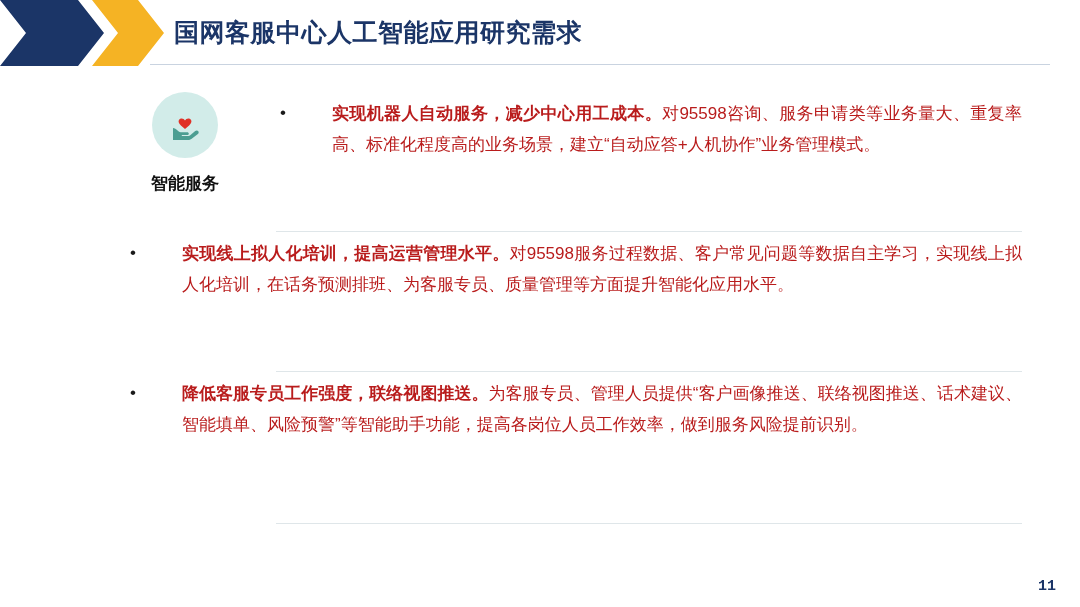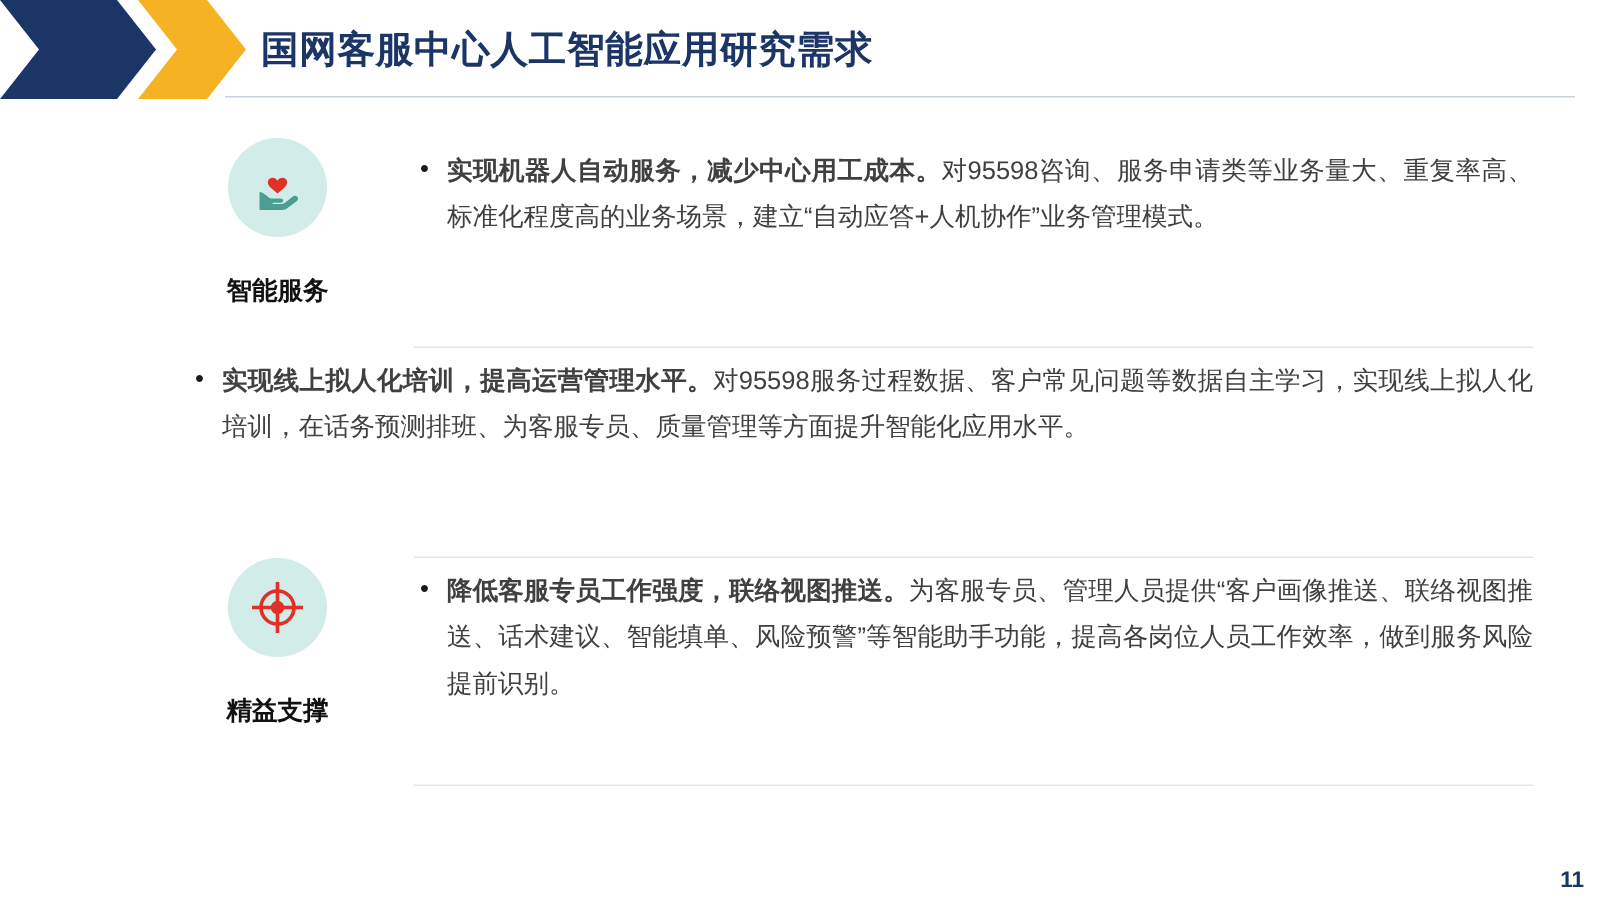--- a/index.html
+++ b/index.html
@@ -97,21 +97,21 @@
     width: 66px;
     height: 66px;
     border-radius: 50%;
     background: #d2ece9;
     display: flex;
     align-items: center;
     justify-content: center;
     position: relative;
   }
   .icon-label {
-    margin-top: 24px;
+    margin-top: 14px;
     font-size: 17px;
     font-weight: bold;
     color: #111111;
     white-space: nowrap;
   }
 
   
   .text-col {
     flex: 1 1 auto;
     padding-left: 20px;
@@ -124,35 +124,37 @@
   }
   .bullet-dot {
     flex: 0 0 18px;
     font-size: 17px;
     line-height: 30px;
     color: #1a1a1a;
   }
   .para {
     font-size: 17px;
     line-height: 31px;
-    color: #404040;
+    color: #b91c1c;
     text-align: justify;
+    margin-left: 34px;
   }
   .para .lead {
     font-weight: bold;
   }
 
   
   .page-num {
     position: absolute;
     right: 24px;
     bottom: 12px;
     font-size: 15px;
     font-weight: bold;
     color: #1b3567;
+    font-family: Liberation Mono, monospace;
   }
 </style>
 </head>
 <body>
 
 <div class="header">
   <div class="chev-navy"></div>
   <div class="chev-yellow"></div>
   <div class="header-title">国网客服中心人工智能应用研究需求</div>
   <div class="header-rule"></div>
@@ -187,31 +189,20 @@
         <span class="bullet-dot">•</span>
         <div class="para">
           <span class="lead">实现线上拟人化培训，提高运营管理水平。</span><span>对95598服务过程数据、客户常见问题等数据自主学习，实现线上拟人化培训，在话务预测排班、为客服专员、质量管理等方面提升智能化应用水平。</span>
         </div>
       </div>
     </div>
     <div class="divider" style="bottom:0;"></div>
   </div>
 
   <div class="row row-3">
-    <div class="icon-col">
-      <div class="icon-circle">
-        <svg width="42" height="42" viewBox="0 0 42 42">
-          <circle cx="21" cy="21" r="11" fill="none" stroke="#e03127" stroke-width="2.4"></circle>
-          <circle cx="21" cy="21" r="4.5" fill="#e03127"></circle>
-          <line x1="21" y1="4" x2="21" y2="38" stroke="#e03127" stroke-width="2.4"></line>
-          <line x1="4" y1="21" x2="38" y2="21" stroke="#e03127" stroke-width="2.4"></line>
-        </svg>
-      </div>
-      <div class="icon-label">精益支撑</div>
-    </div>
     <div class="text-col">
       <div class="bullet-line">
         <span class="bullet-dot">•</span>
         <div class="para">
           <span class="lead">降低客服专员工作强度，联络视图推送。</span><span>为客服专员、管理人员提供“客户画像推送、联络视图推送、话术建议、智能填单、风险预警”等智能助手功能，提高各岗位人员工作效率，做到服务风险提前识别。</span>
         </div>
       </div>
     </div>
     <div class="divider" style="bottom:-2px;"></div>
   </div>

